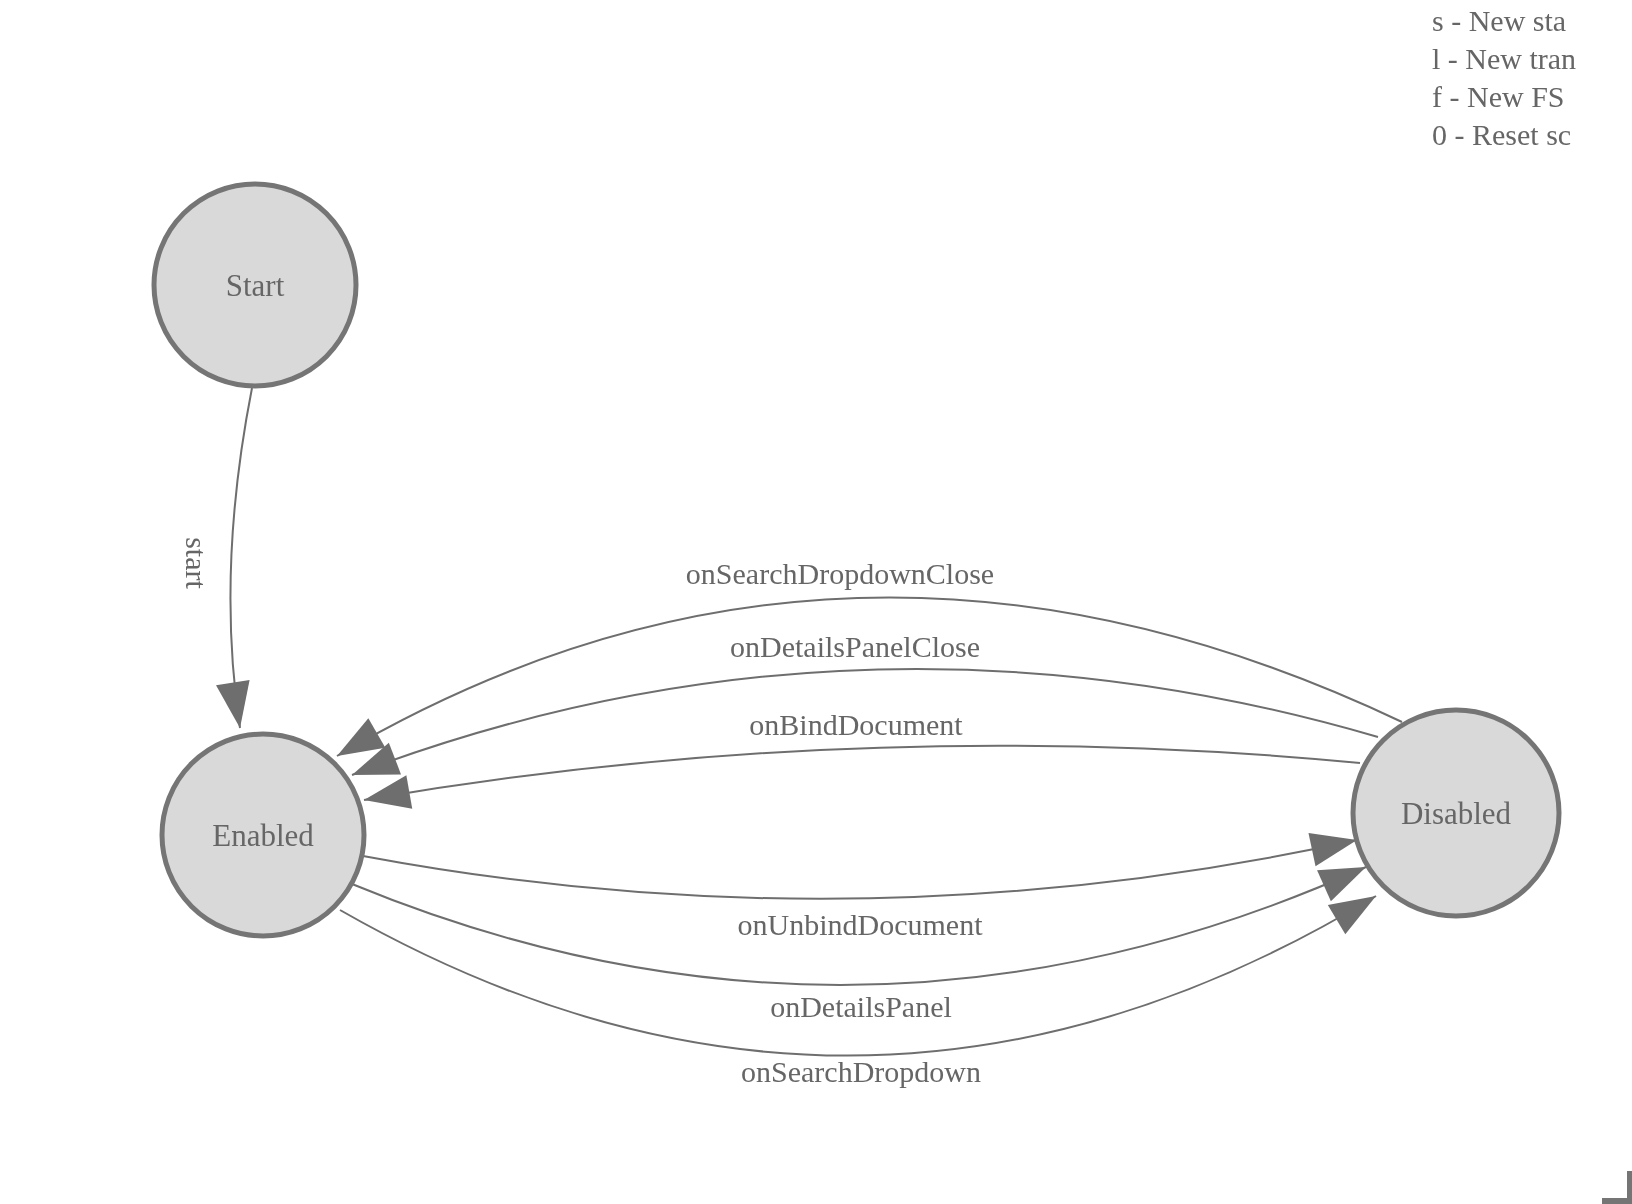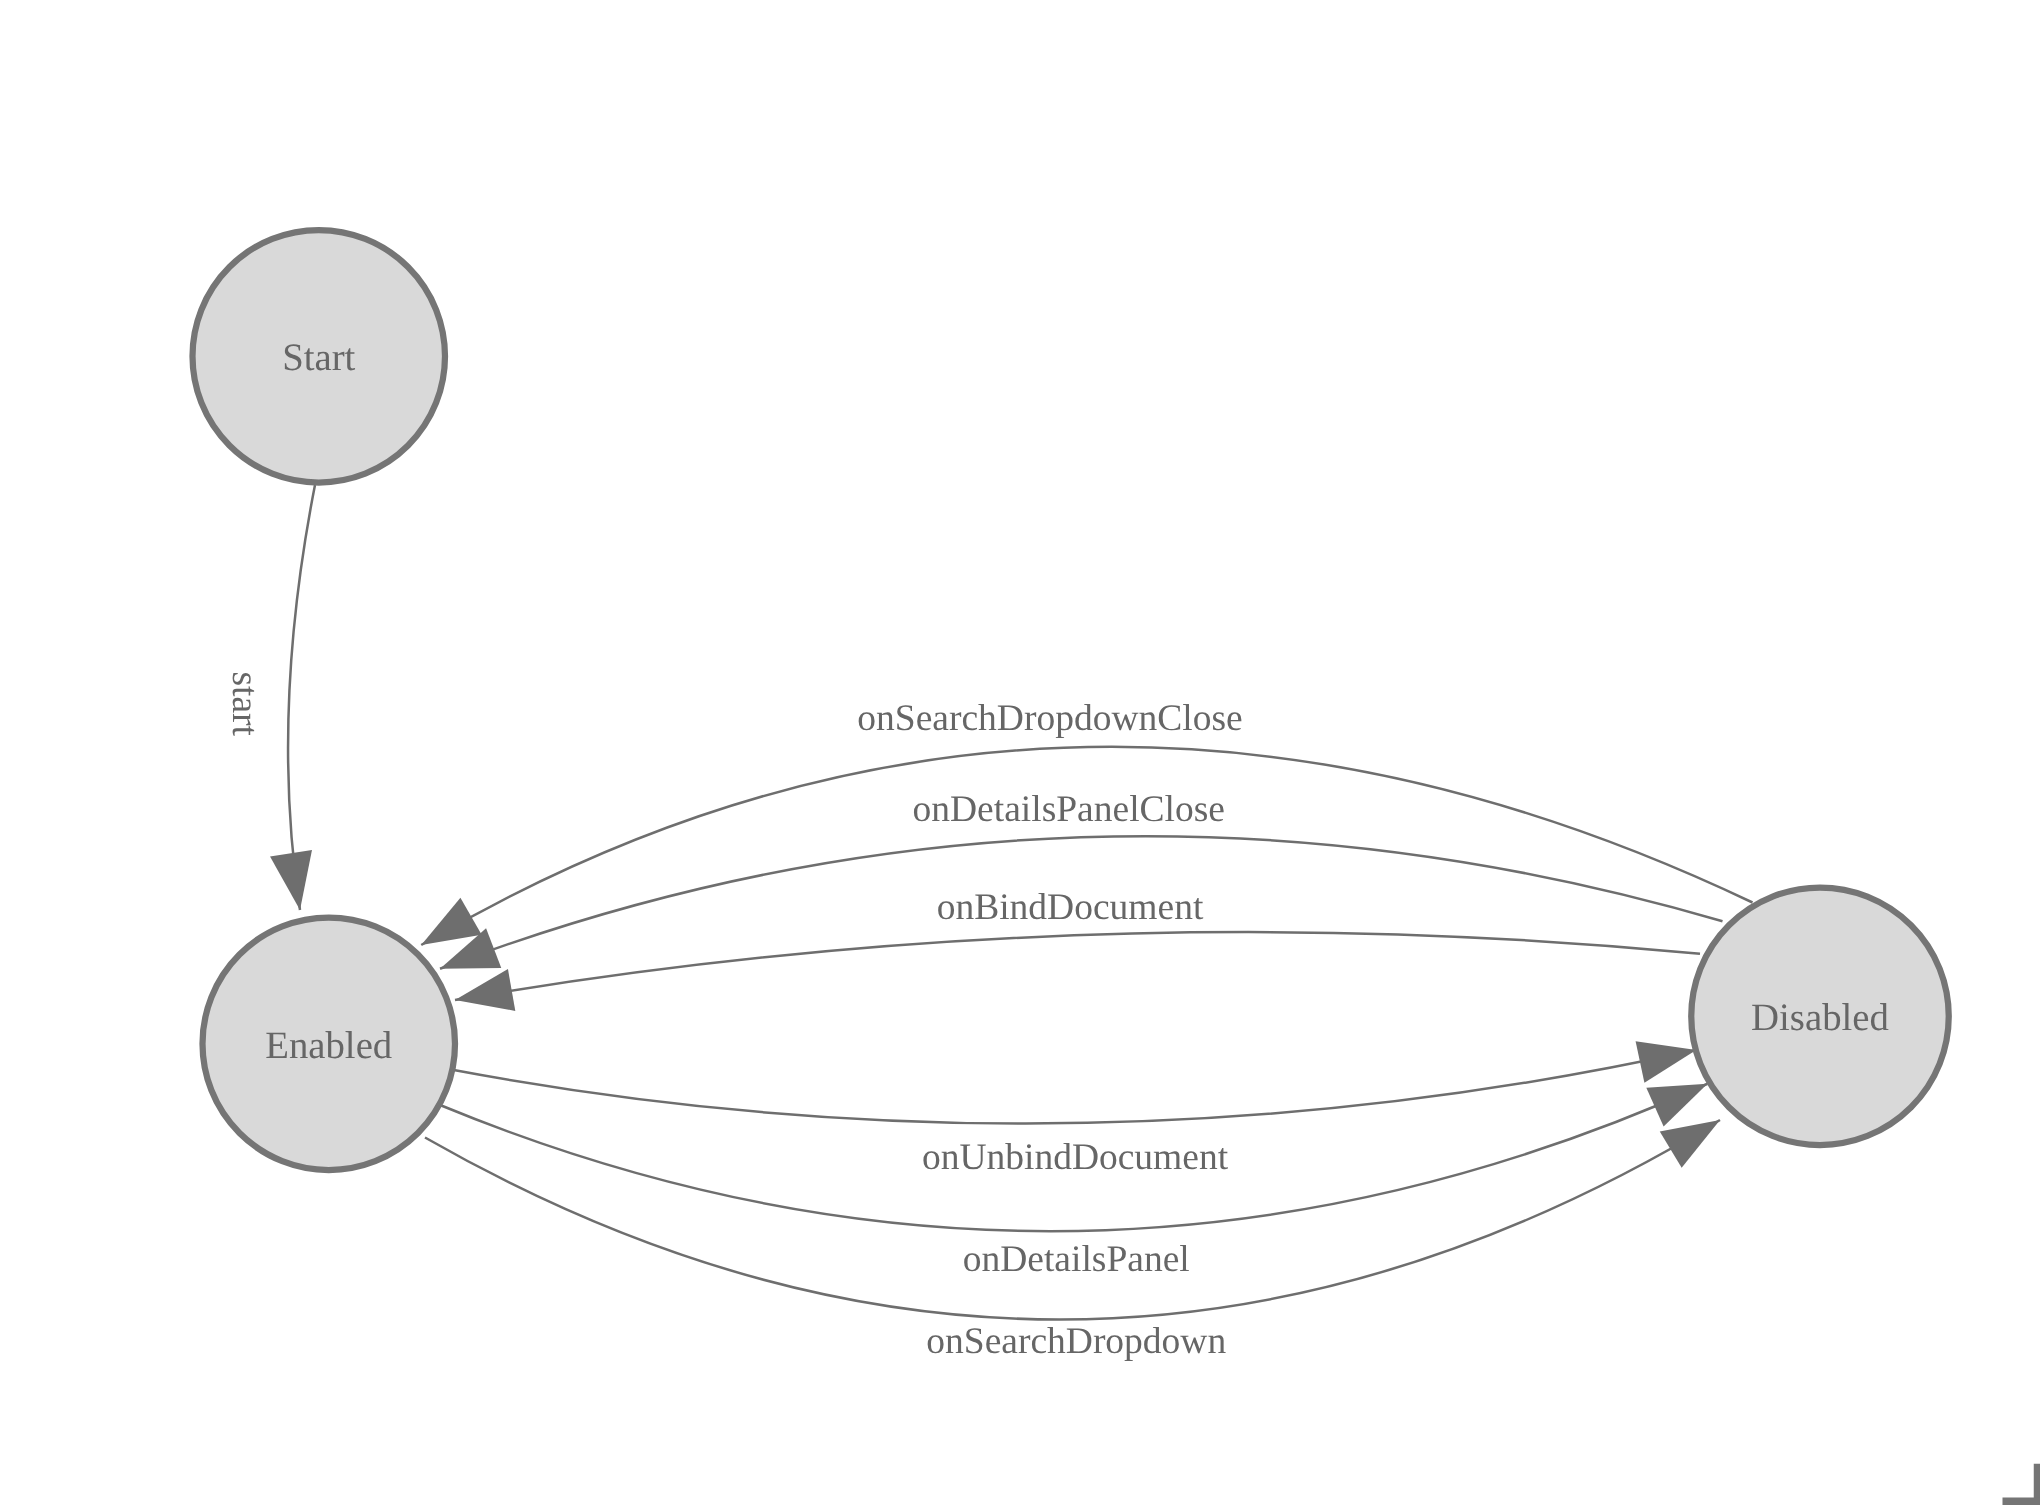--- a/index.html
+++ b/index.html
@@ -89,14 +89,20 @@
       <circle class="state-circle" cx="1456" cy="813" r="103" fill="#d9d9d9" stroke="#757575"></circle>
       <text class="node-label" x="1456" y="824" text-anchor="middle" fill="#666666">Disabled</text>
     </g>
 
     <g>
       <rect x="1627" y="1171" width="5" height="33" fill="#757575"></rect>
       <rect x="1602" y="1198" width="30" height="6" fill="#757575"></rect>
     </g>
   </svg>
 
+  <div class="legend">
+    <div>s - New sta</div>
+    <div>l - New tran</div>
+    <div>f - New FS</div>
+    <div>0 - Reset sc</div>
+  </div>
 
 </div>
 
 </body></html>

